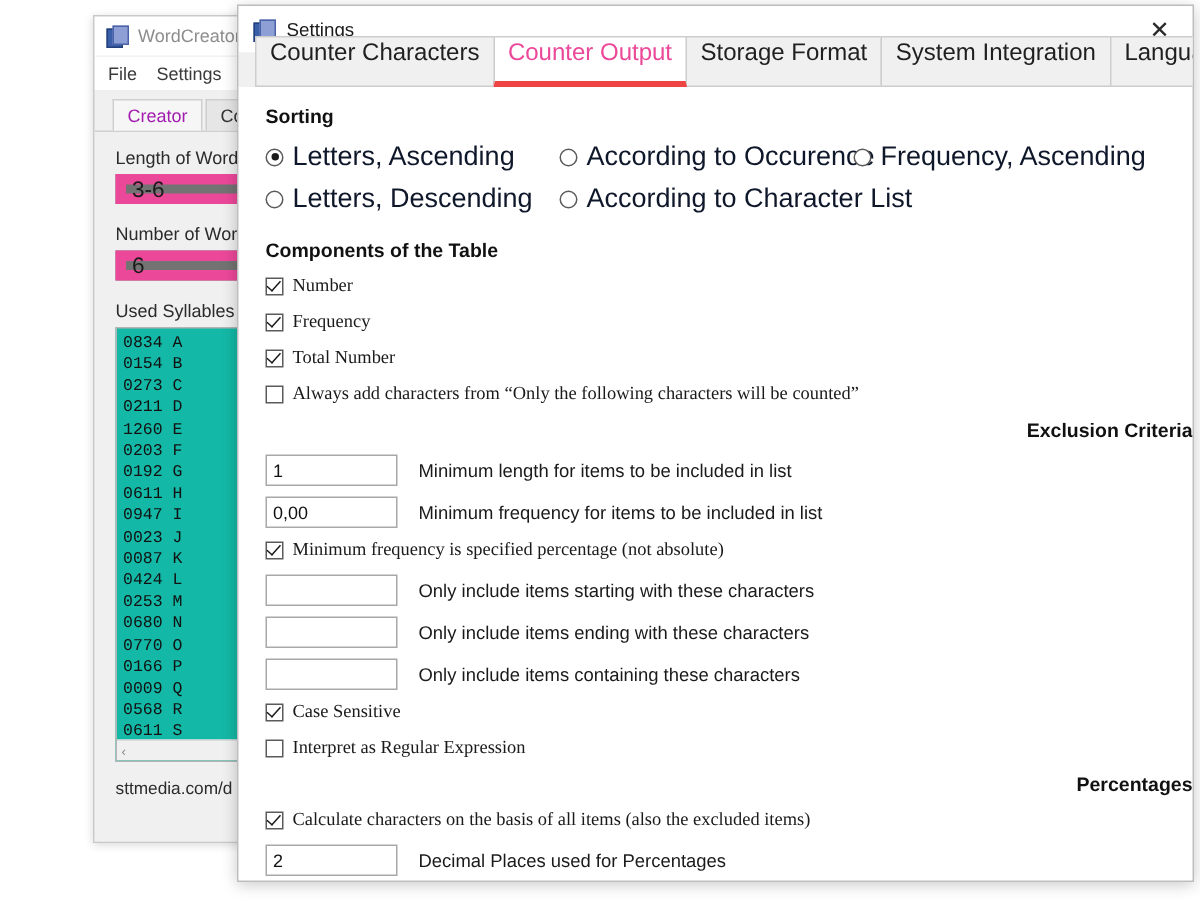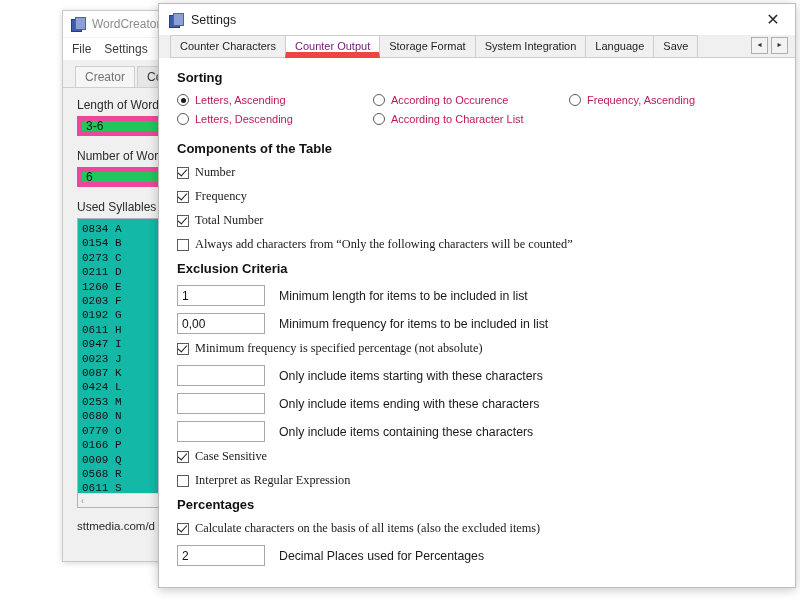--- a/index.html
+++ b/index.html
@@ -79,39 +79,39 @@
     font-size: 12px;
     color: #333;
     padding: 3px 9px 3px 9px;
     border: 1px solid #cfcfcf;
     border-bottom: none;
     background: #e6e6e6;
     white-space: nowrap;
   }
   .bg-tab.active {
     background: #f6f6f6;
-    color: #737373;
+    color: #a21caf;
   }
   .bg-body {
     background: #f0f0f0;
     padding: 10px 0 0 14px;
     height: 100%;
   }
   .bg-field-label {
     font-size: 12px;
     color: #2b2b2b;
     margin-bottom: 4px;
     white-space: nowrap;
   }
   .bg-input {
     width: 150px;
     height: 20px;
-    background: #22c55e;
-    border: 5px solid #ec4899;
-    font-size: 12px;
+    background: #737373;
+    border: 7px solid #ec4899;
+    font-size: 15px;
     color: #1a1a1a;
     padding: 0 4px;
     box-sizing: border-box;
     display: flex;
     align-items: center;
     margin-bottom: 13px;
   }
   .bg-listbox {
     width: 150px;
     height: 290px;
@@ -189,36 +189,36 @@
   }
   .dlg-tabstrip {
     height: 23px;
     display: flex;
     align-items: flex-end;
     padding-left: 11px;
     background: #f0f0f0;
     position: relative;
   }
   .dlg-tab {
-    font-size: 11px;
+    font-size: 16px;
     color: #1f1f1f;
     padding: 3px 9px 4px 9px;
     border: 1px solid #cdcdcd;
     border-bottom: 1px solid #cdcdcd;
     background: #f0f0f0;
     white-space: nowrap;
     margin-right: -1px;
     box-sizing: border-box;
-    height: 23px;
+    height: 34px;
     line-height: 15px;
   }
   .dlg-tab.active {
     background: #ffffff;
-    border-bottom: 6px solid #ef4444;
-    color: #701a75;
+    border-bottom: 4px solid #ef4444;
+    color: #ec4899;
     position: relative;
     z-index: 3;
   }
   .tab-spacer {
     flex: 1;
     border-bottom: 1px solid #cdcdcd;
     height: 23px;
     box-sizing: border-box;
   }
   .tab-nav {
@@ -259,22 +259,22 @@
   }
   .opt-grid {
     display: grid;
     grid-template-columns: 196px 196px 196px;
     row-gap: 7px;
     margin-bottom: 16px;
   }
   .opt-row {
     display: flex;
     align-items: center;
-    font-size: 11px;
-    color: #be185d;
+    font-size: 18px;
+    color: #0f172a;
     white-space: nowrap;
   }
   .radio {
     width: 12px;
     height: 12px;
     border-radius: 50%;
     border: 1px solid #5b5b5b;
     background: #ffffff;
     box-sizing: border-box;
     margin-right: 6px;
@@ -335,21 +335,21 @@
     align-items: center;
     flex: none;
   }
   .field-desc {
     font-size: 12.3px;
     color: #1a1a1a;
     margin-left: 14px;
     white-space: nowrap;
   }
   .sec { margin-bottom: 2px; }
-  .sec-gap-top { margin-top: 1px; }
+  .sec-gap-top { margin-top: 1px; text-align: right; }
 </style>
 </head>
 <body>
 
 <div id="root">
 
   <div class="bg-window">
     <div class="bg-titlebar">
       <span class="app-icon">
           <i class="s1"></i>

